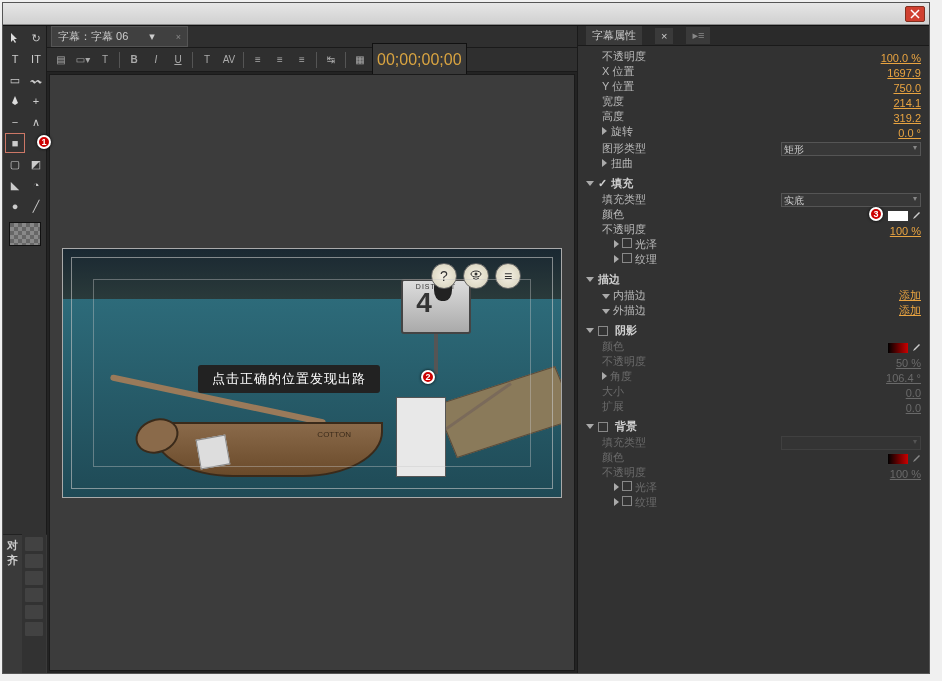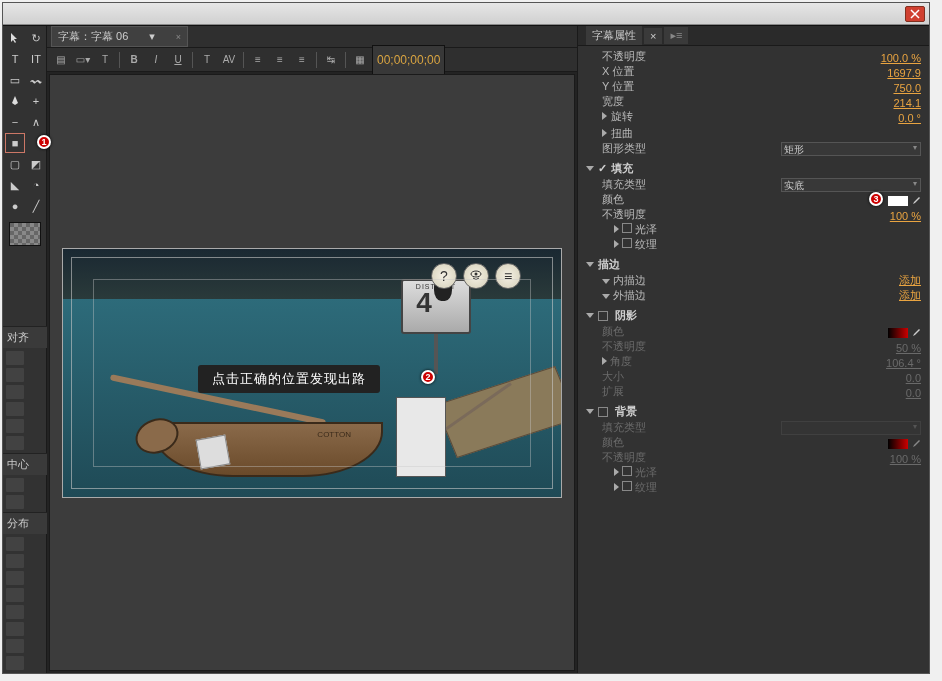--- a/index.html
+++ b/index.html
@@ -9,34 +9,34 @@
   .close-btn { width: 20px; height: 16px; background: #d04030; border-radius: 2px; display:flex; align-items:center; justify-content:center; border:1px solid #803020; }
   .close-btn svg { width:10px; height:10px; }
   .content { display: flex; height: calc(100% - 22px); background: #2a2a2a; border-top:1px solid #111;}
   
   .left-tools { width: 44px; background: #323232; display:flex; flex-direction:column; border-right:1px solid #1a1a1a;}
   .tool-grid { display:grid; grid-template-columns: repeat(2, 20px); gap:1px; padding:2px; }
   .tool { width:20px; height:20px; display:flex; align-items:center; justify-content:center; color:#ccc; font-size:11px; cursor:pointer; position:relative;}
   .tool.sel { border:1px solid #c76; }
   .thumb { width:32px; height:24px; margin:4px auto; background: repeating-conic-gradient(#888 0% 25%, #666 0% 50%) 0 0/8px 8px; border:1px solid #111;}
   
-  .left-panels { width: 44px; display:flex; flex-direction:column; margin-top:auto; }
+  .left-panels { width: 44px; display:flex; flex-direction:row; margin-top:auto;font-weight:bold; }
   .panel-label { font-size:11px; color:#ccc; padding:3px 4px; background:#3a3a3a; border-top:1px solid #222; }
   .panel-icons { display:flex; flex-direction:column; gap:1px; padding:2px;}
   .pi { width:18px; height:14px; background:#424242; border-radius:1px; margin:1px;}
   
   .center { flex:1; display:flex; flex-direction:column; background:#232323; }
   .tab-bar { height:22px; background:#2f2f2f; display:flex; align-items:center; border-bottom:1px solid #1a1a1a; padding-left:4px;}
   .tab { background:#404040; color:#ccc; font-size:11px; padding:2px 6px; border:1px solid #555; display:flex; align-items:center; gap:21px;}
   .tab-close { font-size:9px; color:#888;}
   
   .toolbar { height:24px; background:#2f2f2f; display:flex; align-items:center; gap:2px; padding:0 4px; border-bottom:1px solid #1a1a1a;}
   .tbtn { width:20px; height:18px; display:flex; align-items:center; justify-content:center; color:#aaa; font-size:10px;}
   .divider { width:1px; height:16px; background:#555; margin:0 2px;}
-  .timecode { background:#383838; color:#d9a441; font-size:12px; padding:7px 4px; border:1px solid #111;}
+  .timecode { background:#383838; color:#d9a441; font-size:16px; padding:7px 4px; border:1px solid #111;}
   
   .canvas-area { flex:1; background:#3c3c3c; display:flex; align-items:center; justify-content:center; border:1px solid #1a1a1a; margin:2px; position:relative;}
   .stage { width: 500px; height: 250px; position: relative; border:1px solid #aaa; }
   .safe-outer { position:absolute; inset:8px; border:1px solid rgba(200,200,200,0.6);}
   .safe-inner { position:absolute; inset:30px; border:1px solid rgba(200,200,200,0.4);}
   
   .scene { position:absolute; inset:0; overflow:hidden; }
   .sky { position:absolute; top:0; left:0; right:0; height:50px; background:linear-gradient(#1a2832,#2a3a3a);}
   .sea { position:absolute; top:50px; left:0; right:0; bottom:0; background:linear-gradient(#2d6b7a,#1f4a56);}
   .boat { position:absolute; bottom:20px; left:80px; width:250px; height:90px;}
@@ -62,21 +62,21 @@
   .top-buttons { position:absolute; top:14px; right:40px; display:flex; gap:6px;}
   .circle-btn { width:26px; height:26px; background:radial-gradient(#f4f0e4,#d4cfb8); border-radius:50%; border:1px solid #666; display:flex; align-items:center; justify-content:center; font-size:14px; color:#333;}
   
   .caption-bar { position:absolute; top:116px; left:135px; background:#222; color:#fff; font-size:13px; padding:5px 14px; border-radius:3px; letter-spacing:1px;}
   
   .white-rect { position:absolute; bottom:20px; right:115px; width:50px; height:80px; background:#e8e8e8; border:1px solid #555;}
   
   .annot { position:absolute; width:14px; height:14px; background:#c00; border:2px solid #fff; border-radius:50%; display:flex; align-items:center; justify-content:center; color:#fff; font-size:9px; font-weight:bold; z-index:50; box-shadow:0 0 3px #000;}
   
   .right-panel { width: 352px; background:#323232; border-left:1px solid #1a1a1a; display:flex; flex-direction:column; font-size:11px; color:#ccc;}
-  .rp-tab { height:20px; background:#2a2a2a; display:flex; align-items:center; padding:0 6px; border-bottom:1px solid #1a1a1a;}
+  .rp-tab { height:20px; background:#2a2a2a; display:flex; align-items:center; padding:0 6px; border-bottom:1px solid #1a1a1a;gap:11px;}
   .rp-tab span { background:#3a3a3a; padding:2px 6px; margin-left:2px;}
   .rp-content { padding:4px 8px; flex:1; overflow-y:auto;}
   .section { margin-bottom:2px;}
   .section-title { display:flex; align-items:center; gap:4px; padding:2px 0; font-weight:bold; color:#d0d0d0; font-size:11px;}
   .tri { display:inline-block; width:0; height:0; border-left:4px solid transparent; border-right:4px solid transparent; border-top:5px solid #aaa;}
   .tri.r { border-top:4px solid transparent; border-bottom:4px solid transparent; border-left:5px solid #aaa; border-right:none;}
   .prop-row { display:flex; justify-content:space-between; align-items:flex-end; padding:1px 0 1px 16px; height:15px;}
   .prop-row.sub { padding-left:28px;}
   .prop-label { color:#b8b8b8;}
   .prop-label.dis { color:#6a6a6a;}
@@ -262,32 +262,36 @@
             </div>
           <div class="prop-row">
               <span class="prop-label">Y 位置</span>
               <span class="prop-value">750.0</span>
             </div>
           <div class="prop-row">
               <span class="prop-label">宽度</span>
               <span class="prop-value">214.1</span>
             </div>
           <div class="prop-row">
+              <span class="prop-label">高度</span>
+              <span class="prop-value">319.2</span>
+            </div>
+          <div class="prop-row">
               <span class="prop-label"><span class="tri r" style="margin-right:4px;"></span><span>旋转</span></span>
               <span class="prop-value">0.0 °</span>
             </div>
         </div>
 
         <div class="section">
           <div class="prop-row">
-              <span class="prop-label"><span class="tri r" style="margin-right:4px;"></span><span>扭曲</span></span>
-            </div>
-          <div class="prop-row">
               <span class="prop-label">图形类型</span>
               <span class="prop-select">矩形</span>
+            </div>
+          <div class="prop-row">
+              <span class="prop-label"><span class="tri r" style="margin-right:4px;"></span><span>扭曲</span></span>
             </div>
         </div>
 
         <div class="section">
           <div class="section-title">
               <span class="tri"></span>
               <span>✓ </span>
               <span>填充</span>
             </div>
           <div class="prop-row">

